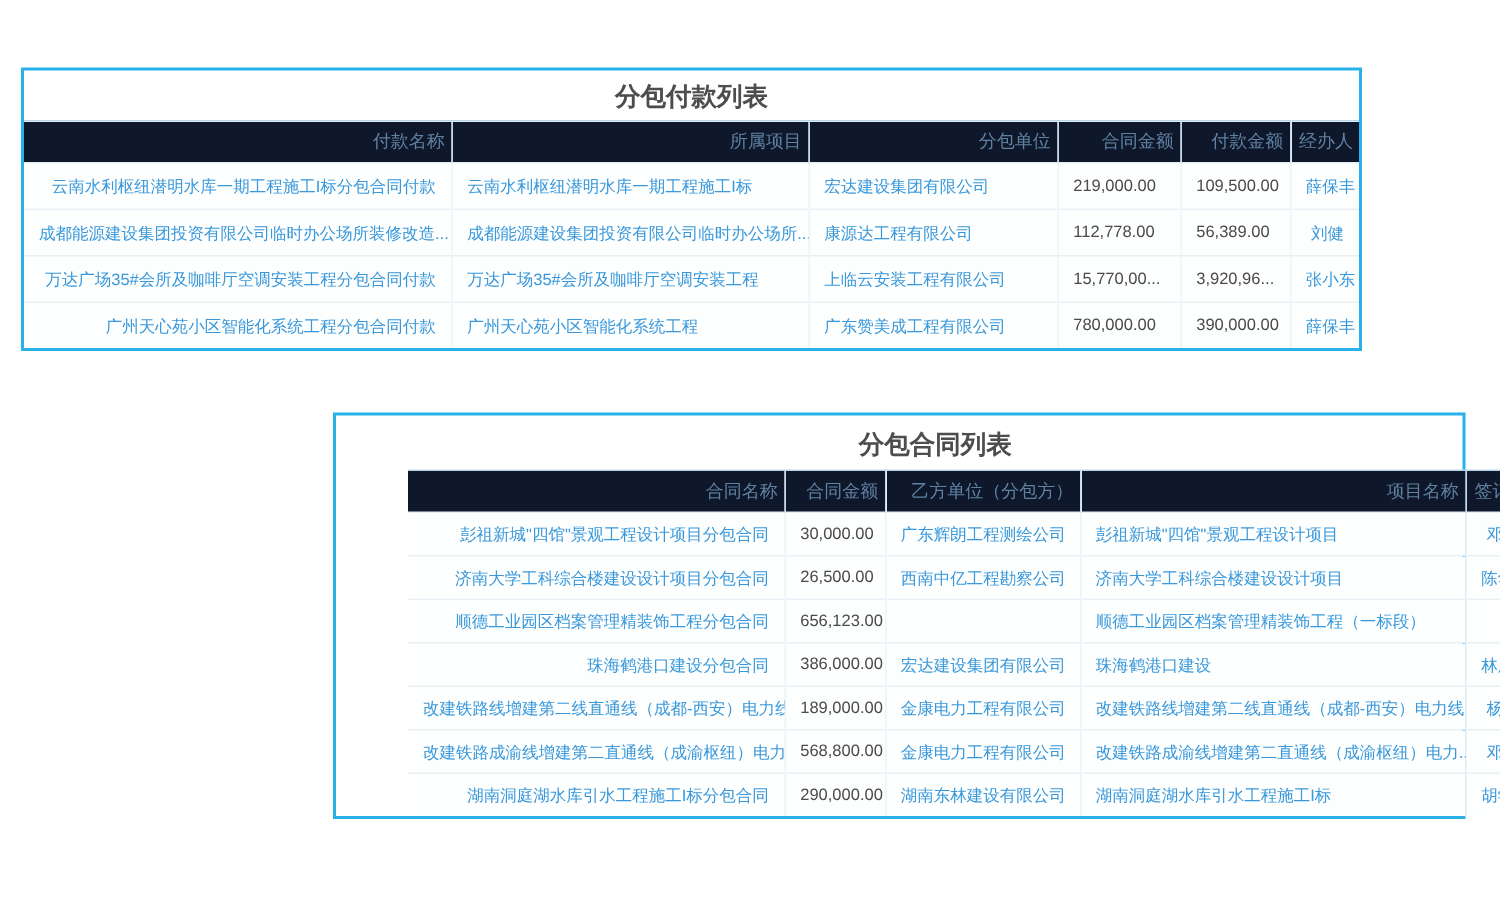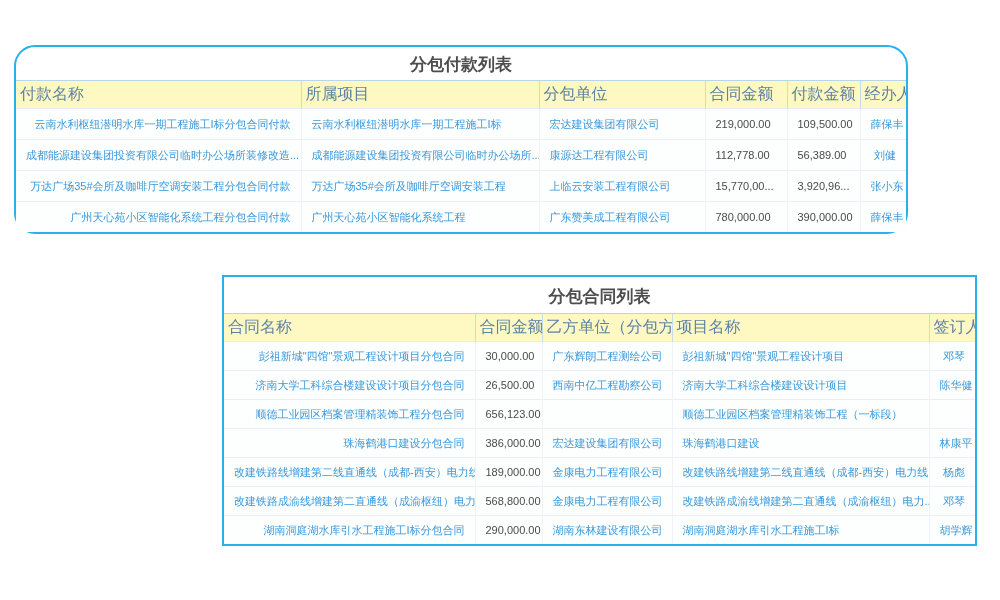--- a/index.html
+++ b/index.html
@@ -21,28 +21,28 @@
     font-size:17px;
   }
   #payment-card .card-title{height:33px;line-height:36px;}
   #contract-card .card-title{height:36px;line-height:40px;}
   table{
     border-collapse:collapse;
     table-layout:fixed;
     width:100%;
   }
   thead th{
-    background:#fef9c3;
+    background:#0f172a;
     color:#5f82a3;
     font-weight:normal;
-    font-size:16px;
+    font-size:12px;
     height:27px;
     border-top:1px solid #b9d5ea;
     border-left:1px solid #c6dcee;
-    text-align:left;
+    text-align:right;
     padding:0 4px;
     white-space:nowrap;
     overflow:hidden;
   }
   thead th:first-child{border-left:none;}
   tbody td{
     font-size:11px;
     border-top:1px solid #e9eff5;
     border-left:1px solid #eef3f8;
     padding:0 10px;
@@ -53,21 +53,21 @@
   tbody td:first-child{border-left:none;text-align:right;}
   #payment-card tbody td{height:30px;}
   #contract-card tbody td{height:28px;}
   .link{color:#3998db;cursor:pointer;}
   .amount{text-align:left;color:#4a4a4a;}
   .center{text-align:right;}
 </style>
 </head>
 <body>
 
-<div class="card" id="payment-card" style="left:14px;top:45px;width:894px;border-radius:21px;">
+<div class="card" id="payment-card" style="left:14px;top:45px;width:894px;">
   <div class="card-title">分包付款列表</div>
   <table>
     <colgroup>
       <col style="width:285px">
         <col style="width:238px">
         <col style="width:166px">
       <col style="width:82px">
         <col style="width:73px">
         <col style="width:46px">
     </colgroup>
@@ -111,21 +111,21 @@
         <td class="link">广州天心苑小区智能化系统工程</td>
         <td class="link">广东赞美成工程有限公司</td>
         <td class="amount">780,000.00</td>
         <td class="amount">390,000.00</td>
         <td class="link center">薛保丰</td>
       </tr>
     </tbody>
   </table>
 </div>
 
-<div class="card" id="contract-card" style="left:222px;top:275px;width:755px;">
+<div class="card" id="contract-card" style="left:222px;top:275px;width:755px;padding-left:48px;">
   <div class="card-title">分包合同列表</div>
   <table>
     <colgroup>
       <col style="width:251px">
         <col style="width:67px">
         <col style="width:130px">
       <col style="width:257px">
         <col style="width:46px">
     </colgroup>
     <thead>

